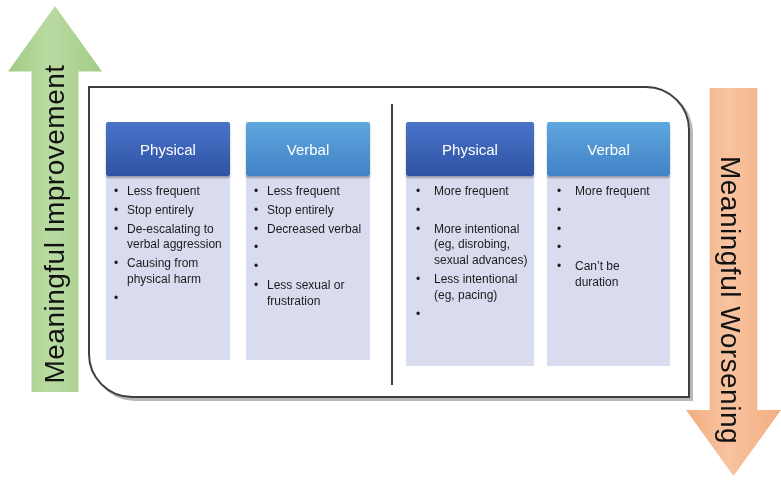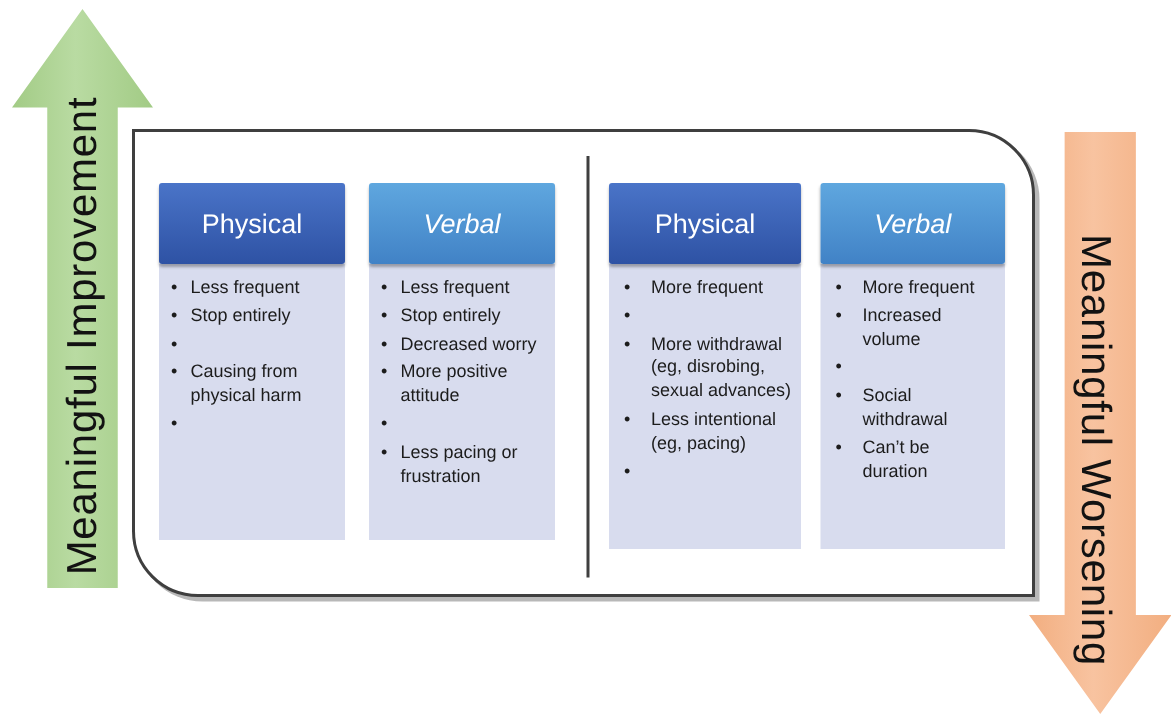--- a/index.html
+++ b/index.html
@@ -42,30 +42,29 @@
   }
 
   
   .card{position:absolute;top:34px;}
   .card-1{left:16px;width:124px;}
   .card-2{left:156px;width:124px;}
   .card-3{left:316px;width:128px;}
   .card-4{left:457px;width:123px;}
   .card-header{
     height:54px;display:flex;align-items:center;justify-content:center;
-    color:#ffffff;font-size:18px;border-radius:2px;
+    color:#ffffff;font-size:15px;border-radius:2px;
     box-shadow:0 2px 2px rgba(0,0,0,.3);
     position:relative;z-index:1;
   }
   .header-physical{
     background:linear-gradient(180deg, var(--physical-header-top,#4a74c8), var(--physical-header-bottom,#2e52a4));
   }
   .header-verbal{
     background:linear-gradient(180deg, var(--verbal-header-top,#5fa7df), var(--verbal-header-bottom,#4182c6));
-    font-style:italic;
   }
   .card-body{
     list-style:none;margin:0;background:var(--card-body,#d8dcee);
     padding:8px 4px 0 8px;box-sizing:border-box;
   }
   .card-1 .card-body,.card-2 .card-body{height:184px;}
   .card-3 .card-body,.card-4 .card-body{height:190px;}
   .item{display:flex;margin:0 0 3px 0;font-size:12px;line-height:1.32;color:#1c1c1c;}
   .bullet{flex:0 0 13px;text-align:left;}
   .wide .bullet{flex:0 0 20px;padding-left:2px;box-sizing:border-box;}
@@ -94,20 +93,21 @@
         <li class="item">
             <span class="bullet">•</span>
             <span class="item-text">Less frequent</span>
           </li>
         <li class="item">
             <span class="bullet">•</span>
             <span class="item-text">Stop entirely</span>
           </li>
         <li class="item">
             <span class="bullet">•</span>
+            <span class="item-text">De-escalating to verbal aggression</span>
           </li>
         <li class="item">
             <span class="bullet">•</span>
             <span class="item-text">Causing from physical harm</span>
           </li>
         <li class="item">
             <span class="bullet">•</span>
           </li>
       </ul>
     </div>
@@ -118,79 +118,76 @@
         <li class="item">
             <span class="bullet">•</span>
             <span class="item-text">Less frequent</span>
           </li>
         <li class="item">
             <span class="bullet">•</span>
             <span class="item-text">Stop entirely</span>
           </li>
         <li class="item">
             <span class="bullet">•</span>
-            <span class="item-text">Decreased worry</span>
-          </li>
-        <li class="item">
-            <span class="bullet">•</span>
-            <span class="item-text">More positive attitude</span>
+            <span class="item-text">Decreased verbal</span>
           </li>
         <li class="item">
             <span class="bullet">•</span>
           </li>
         <li class="item">
             <span class="bullet">•</span>
-            <span class="item-text">Less pacing or frustration</span>
+          </li>
+        <li class="item">
+            <span class="bullet">•</span>
+            <span class="item-text">Less sexual or frustration</span>
           </li>
       </ul>
     </div>
 
     <div class="divider"></div>
 
     <div class="card card-3 wide">
       <div class="card-header header-physical">Physical</div>
       <ul class="card-body">
         <li class="item">
             <span class="bullet">•</span>
             <span class="item-text">More frequent</span>
           </li>
         <li class="item">
             <span class="bullet">•</span>
           </li>
         <li class="item">
             <span class="bullet">•</span>
-            <span class="item-text">More withdrawal (eg, disrobing, sexual advances)</span>
+            <span class="item-text">More intentional (eg, disrobing, sexual advances)</span>
           </li>
         <li class="item">
             <span class="bullet">•</span>
             <span class="item-text">Less intentional (eg, pacing)</span>
           </li>
         <li class="item">
             <span class="bullet">•</span>
           </li>
       </ul>
     </div>
 
     <div class="card card-4 wide">
       <div class="card-header header-verbal">Verbal</div>
       <ul class="card-body">
         <li class="item">
             <span class="bullet">•</span>
             <span class="item-text">More frequent</span>
           </li>
         <li class="item">
             <span class="bullet">•</span>
-            <span class="item-text">Increased volume</span>
           </li>
         <li class="item">
             <span class="bullet">•</span>
           </li>
         <li class="item">
             <span class="bullet">•</span>
-            <span class="item-text">Social withdrawal</span>
           </li>
         <li class="item">
             <span class="bullet">•</span>
             <span class="item-text">Can’t be duration</span>
           </li>
       </ul>
     </div>
 
   </div>
 </div>

